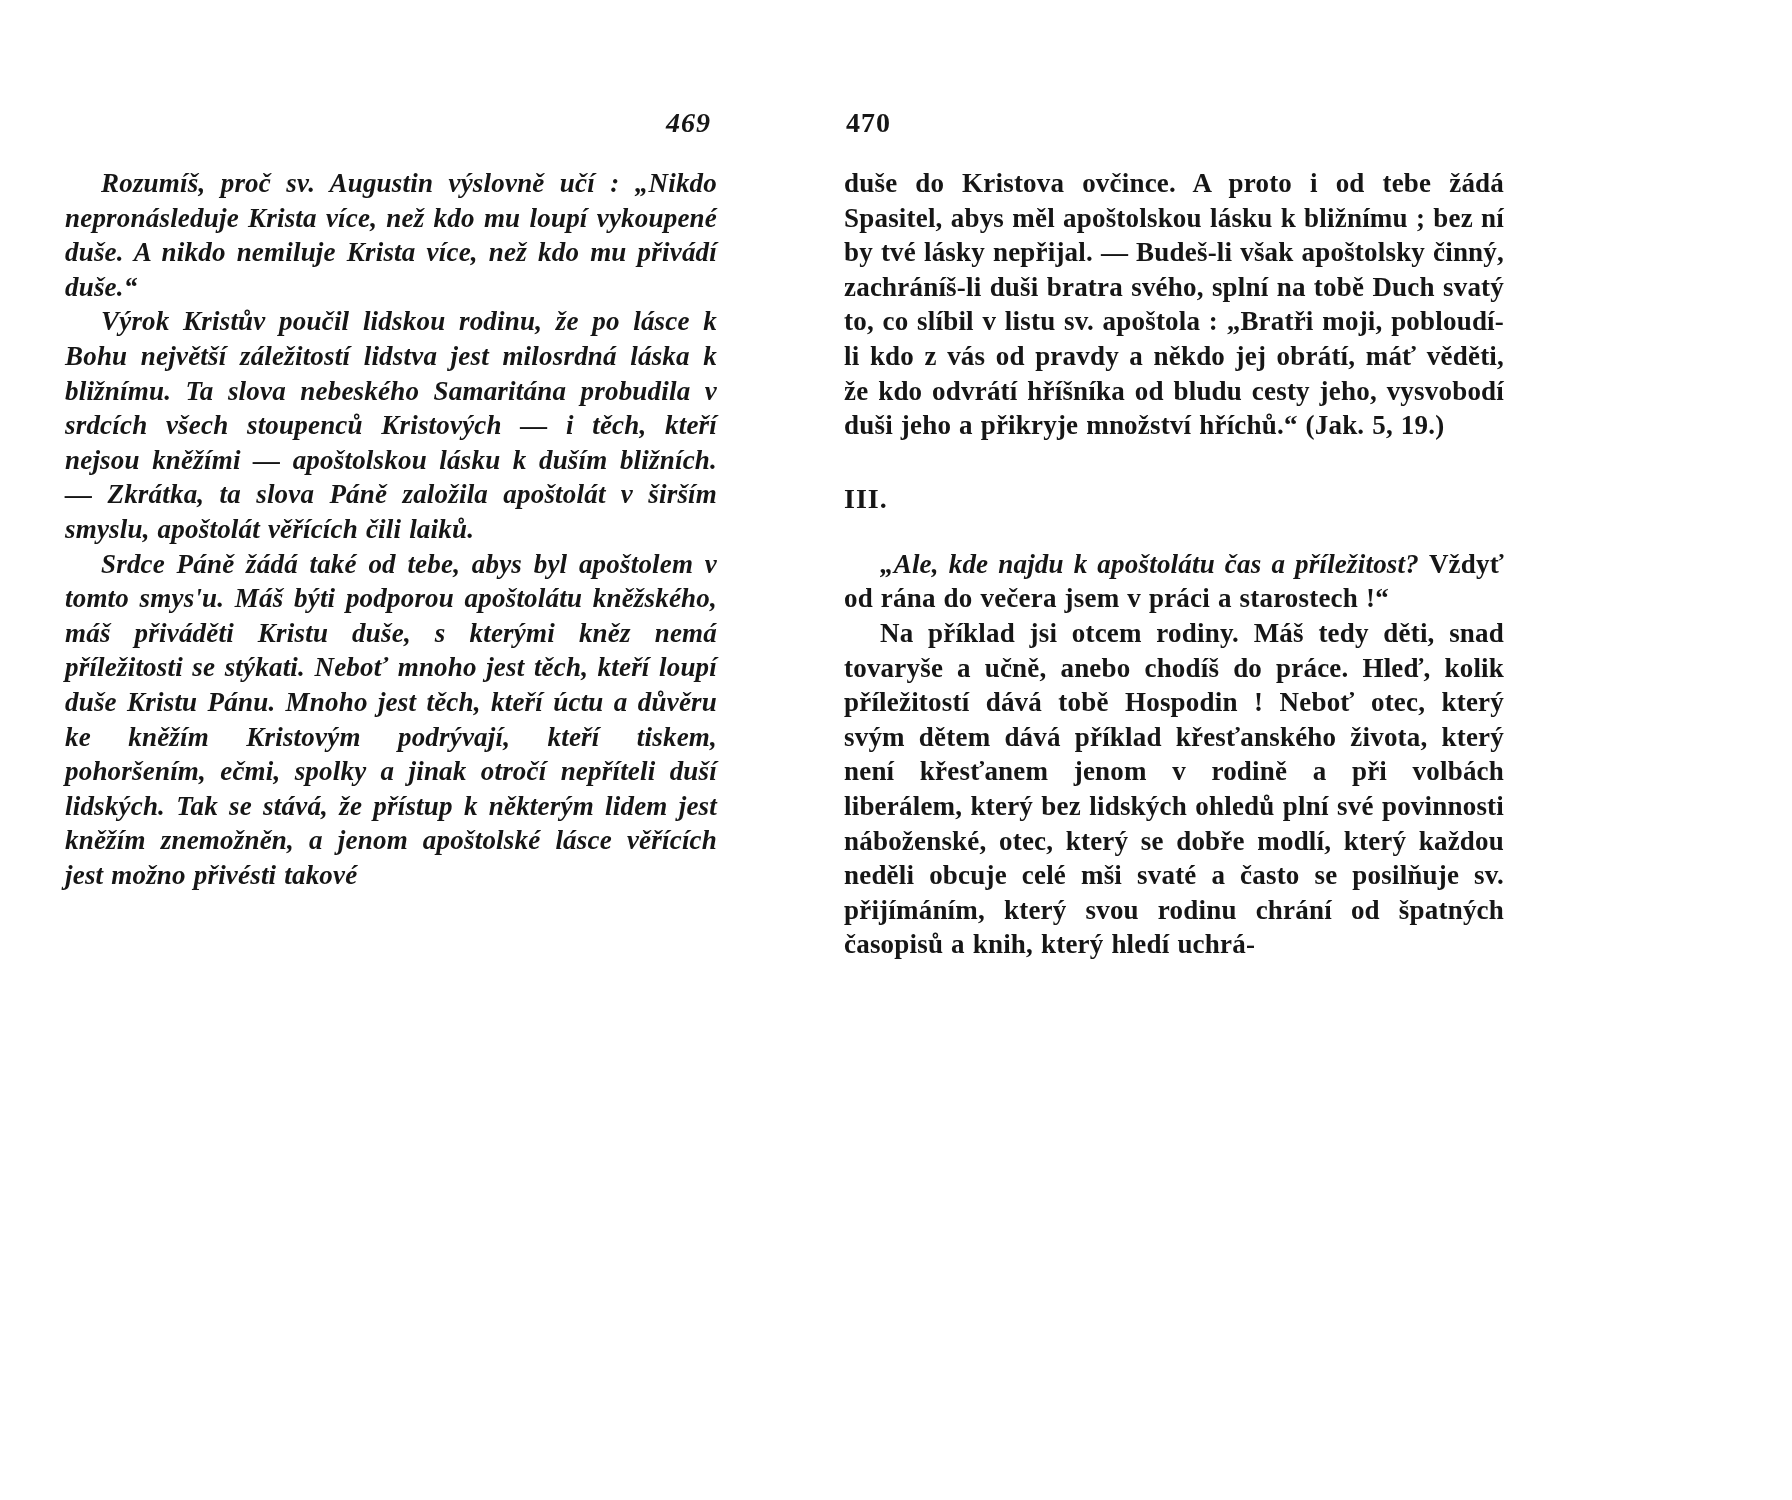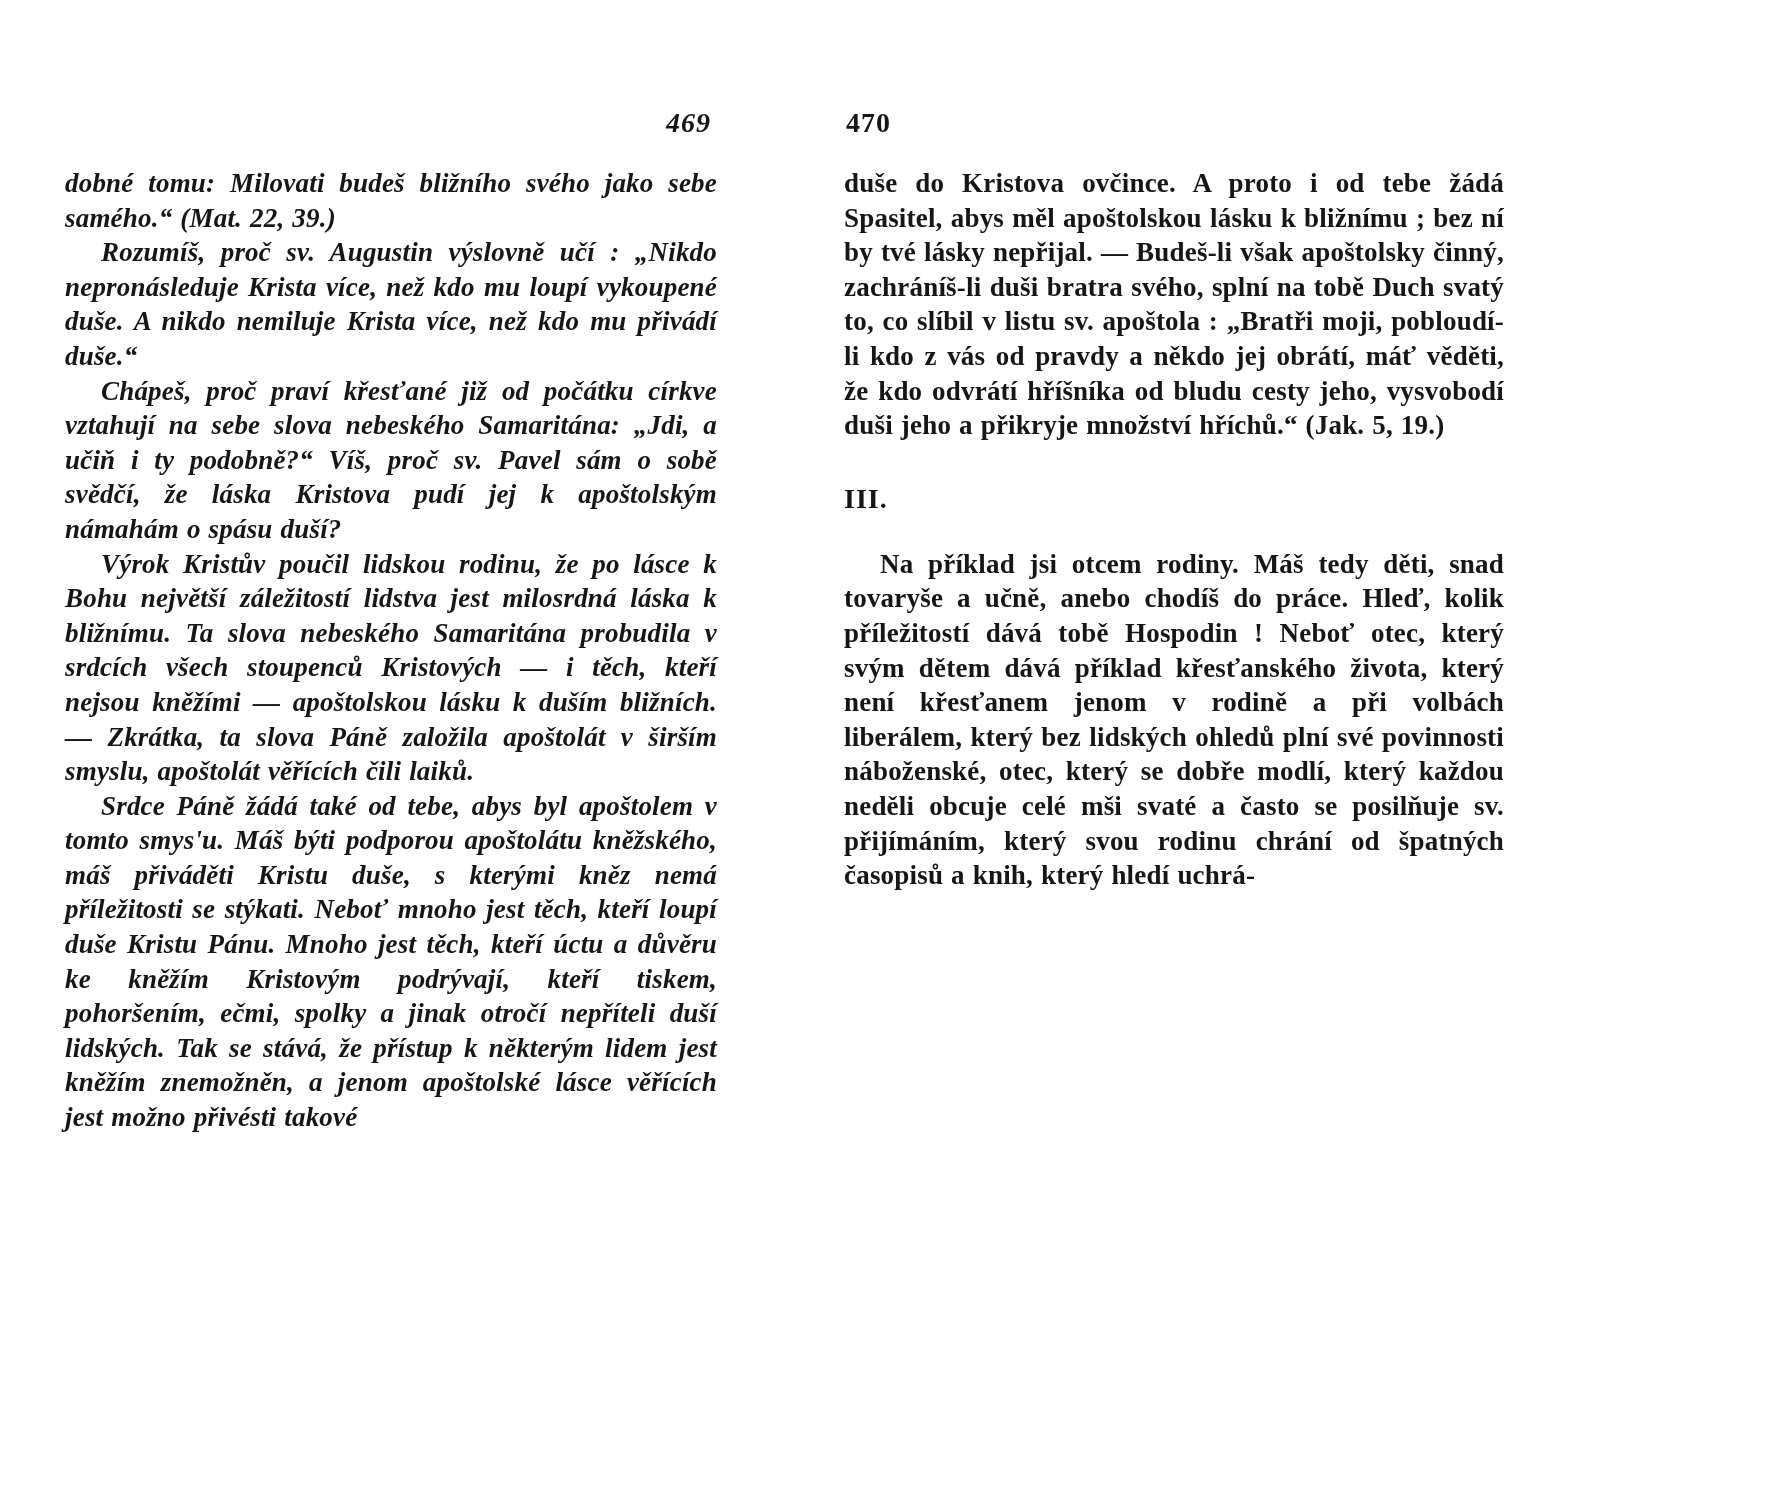--- a/index.html
+++ b/index.html
@@ -50,36 +50,35 @@
   }
 </style>
 </head>
 <body>
 
 <div class="spread">
 
   <div class="column col-left">
     <div class="page-number pn-left">469</div>
 
-    <p class="para">dobné tomu: Milovati budeš bližního svého jako sebe samého.“ (Mat. 22, 39.)</p>
 
     <p class="para indent">Rozumíš, proč sv. Augustin výslovně učí : „Nikdo nepronásleduje Krista více, než kdo mu loupí vykoupené duše. A nikdo nemiluje Krista více, než kdo mu přivádí duše.“</p>
 
-    <p class="para indent">Chápeš, proč praví křesťané již od počátku církve vztahují na sebe slova nebeského Samaritána: „Jdi, a učiň i ty podobně?“ Víš, proč sv. Pavel sám o sobě svědčí, že láska Kristova pudí jej k apoštolským námahám o spásu duší?</p>
 
     <p class="para indent">Výrok Kristův poučil lidskou rodinu, že po lásce k Bohu největší záležitostí lidstva jest milosrdná láska k bližnímu. Ta slova nebeského Samaritána probudila v srdcích všech stoupenců Kristových — i těch, kteří nejsou kněžími — apoštolskou lásku k duším bližních. — Zkrátka, ta slova Páně založila apoštolát v širším smyslu, apoštolát věřících čili laiků.</p>
 
     <p class="para indent">Srdce Páně žádá také od tebe, abys byl apoštolem v tomto smys'u. Máš býti podporou apoštolátu kněžského, máš přiváděti Kristu duše, s kterými kněz nemá příležitosti se stýkati. Neboť mnoho jest těch, kteří loupí duše Kristu Pánu. Mnoho jest těch, kteří úctu a důvěru ke kněžím Kristovým podrývají, kteří tiskem, pohoršením, ečmi, spolky a jinak otročí nepříteli duší lidských. Tak se stává, že přístup k některým lidem jest kněžím znemožněn, a jenom apoštolské lásce věřících jest možno přivésti takové</p>
   </div>
 
   <div class="column col-right">
     <div class="page-number pn-right">470</div>
 
     <p class="para">duše do Kristova ovčince. A proto i od tebe žádá Spasitel, abys měl apoštolskou lásku k bližnímu ; bez ní by tvé lásky nepřijal. — Budeš-li však apoštolsky činný, zachráníš-li duši bratra svého, splní na tobě Duch svatý to, co slíbil v listu sv. apoštola : „Bratři moji, pobloudí-li kdo z vás od pravdy a někdo jej obrátí, máť věděti, že kdo odvrátí hříšníka od bludu cesty jeho, vysvobodí duši jeho a přikryje množství hříchů.“ (Jak. 5, 19.)</p>
 
     <div class="section-heading">III.</div>
 
+    <p class="para indent"><span class="italic">„Ale, kde najdu k apoštolátu čas a příležitost? </span><span>Vždyť od rána do večera jsem v práci a starostech !“</span></p>
 
 
     <p class="para indent">Na příklad jsi otcem rodiny. Máš tedy děti, snad tovaryše a učně, anebo chodíš do práce. Hleď, kolik příležitostí dává tobě Hospodin ! Neboť otec, který svým dětem dává příklad křesťanského života, který není křesťanem jenom v rodině a při volbách liberálem, který bez lidských ohledů plní své povinnosti náboženské, otec, který se dobře modlí, který každou neděli obcuje celé mši svaté a často se posilňuje sv. přijímáním, který svou rodinu chrání od špatných časopisů a knih, který hledí uchrá-</p>
   </div>
 
 </div>
 
 </body></html>

